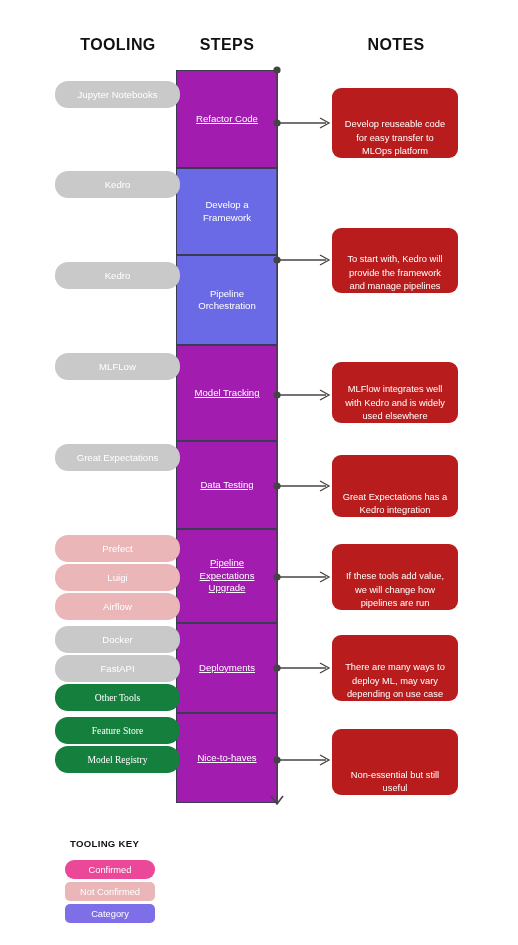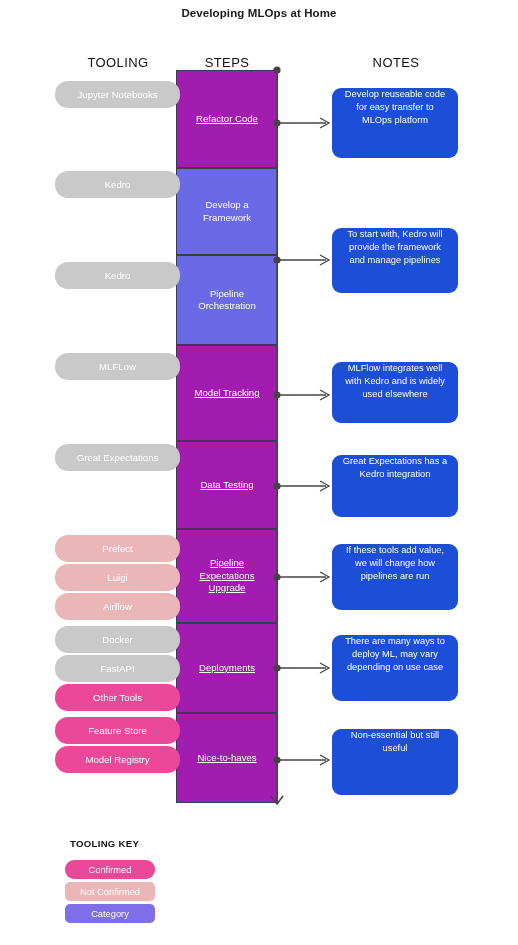--- a/index.html
+++ b/index.html
@@ -13,22 +13,22 @@
   }
   #canvas{position:absolute;left:0;top:0;width:518px;height:945px;}
 
   .title{
     position:absolute;left:0;top:7px;width:518px;
     text-align:center;
     font-size:11.5px;font-weight:bold;color:#1a1a1a;
     letter-spacing:0.1px;
   }
   .col-head{
-    position:absolute;top:55px;
-    font-size:13px;font-weight:normal;color:#111111;
+    position:absolute;top:36px;
+    font-size:16px;font-weight:bold;color:#111111;
     text-align:center;letter-spacing:0.4px;
   }
   #head-tooling{left:56px;width:124px;}
   #head-steps{left:176px;width:102px;}
   #head-notes{left:332px;width:128px;}
 
   
   .step{
     position:absolute;
     left:176px;width:102px;
@@ -53,32 +53,32 @@
     height:27px;
     border-radius:13px;
     display:flex;align-items:center;justify-content:center;
     font-size:9.6px;
     color:#ffffff;
     box-sizing:border-box;
     text-align:center;
   }
   .pill.confirmed{background:#c9c9c9;}
   .pill.notconfirmed{background:#eab6b8;}
-  .pill.category{background:#ec4899;}
+  .pill.category{background:#15803d;font-family:Liberation Serif, serif;}
 
   
   .note{
     position:absolute;
     left:332px;width:126px;
     border-radius:9px;
-    background:#1d4ed8;
+    background:#b91c1c;
     color:#ffffff;
     font-size:9.3px;
     line-height:13.2px;
-    display:flex;align-items:flex-start;justify-content:center;
+    display:flex;align-items:flex-end;justify-content:center;
     text-align:center;
     padding:0 9px;
     box-sizing:border-box;
   }
 
   
   .legend-title{
     position:absolute;left:70px;top:838px;
     font-size:9.6px;font-weight:bold;color:#111111;
     letter-spacing:0.3px;
@@ -94,21 +94,20 @@
   .legend-item.notconfirmed{background:#eab6b8;}
   .legend-item.category{background:#7e6ee8;}
 
   svg#wires{position:absolute;left:0;top:0;width:518px;height:945px;pointer-events:none;}
 </style>
 </head>
 <body>
 
 <div id="canvas">
 
-  <div class="title">Developing MLOps at Home</div>
 
   <div class="col-head" id="head-tooling">TOOLING</div>
   <div class="col-head" id="head-steps">STEPS</div>
   <div class="col-head" id="head-notes">NOTES</div>
 
   <div id="steps-layer">
       <div class="step light" style="top: 70px; height: 98px;">
         <span>Refactor Code</span>
       </div>
       <div class="step dark" style="top: 168px; height: 87px;">

